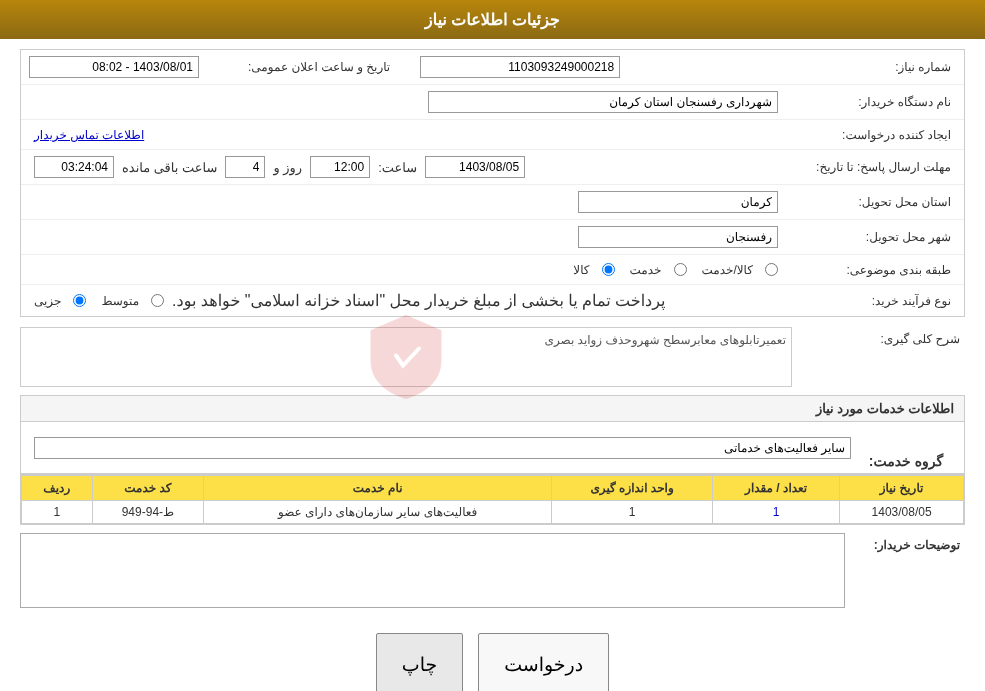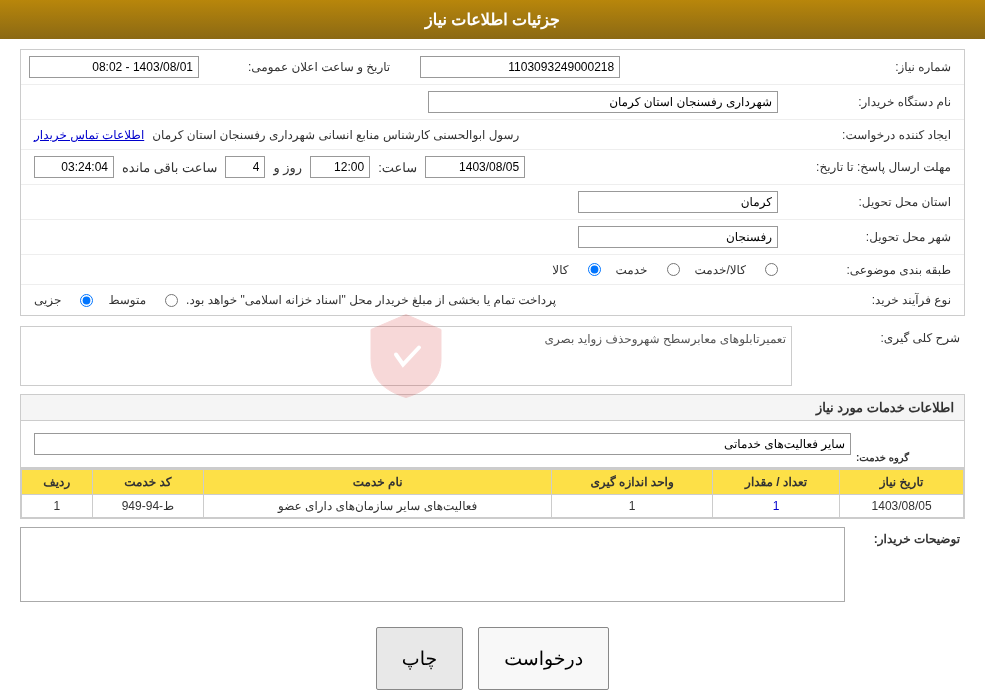--- a/index.html
+++ b/index.html
@@ -95,21 +95,21 @@
     }
     .radio-group {
       display: flex;
       align-items: center;
       gap: 15px;
       direction: rtl;
     }
     .radio-item {
       display: flex;
       align-items: center;
-      gap: 19px;
+      gap: 12px;
       font-size: 12px;
     }
     .radio-item input[type=radio] {
       margin: 0;
     }
     .textarea-box {
       width: 100%;
       min-height: 60px;
       border: 1px solid #999;
       resize: none;
@@ -154,23 +154,23 @@
     }
     .group-service-row {
       display: flex;
       align-items: center;
       border: 1px solid #ccc;
       padding: 4px 8px;
       background: #fff;
     }
     .group-label {
       font-weight: bold;
-      font-size: 10px;
+      font-size: 14px;
       min-width: 100px;
-      text-align: left;
+      text-align: center;
       margin-top: 27px;
     }
     .group-value {
       flex: 1;
       padding: 2px 5px;
     }
     .group-input {
       width: 100%;
       border: 1px solid #999;
       height: 22px;
@@ -262,21 +262,20 @@
         <span class="label-cell">نام دستگاه خریدار:</span>
         <div class="value-cell">
           <input type="text" class="input-box" value="شهرداری رفسنجان استان کرمان" style="width: 350px;" readonly="">
         </div>
       </div>
 
       <div class="form-row">
         <span class="label-cell">ایجاد کننده درخواست:</span>
         <div class="value-cell">
           <div class="row-inline">
-            <span style="font-size:12px;">رسول ابوالحسنی کارشناس منابع انسانی شهرداری رفسنجان استان کرمان</span>
             <span class="link-blue">اطلاعات تماس خریدار</span>
           </div>
         </div>
       </div>
 
       <div class="form-row">
         <span class="label-cell">مهلت ارسال پاسخ: تا تاریخ:</span>
         <div class="value-cell">
           <div class="row-inline">
             <input type="text" class="input-box" value="1403/08/05" style="width: 100px;" readonly="">
@@ -321,21 +320,21 @@
                 <span>کالا</span>
             </div>
           </div>
         </div>
       </div>
 
       <div class="form-row">
         <span class="label-cell">نوع فرآیند خرید:</span>
         <div class="value-cell">
           <div class="row-inline" style="justify-content:flex-end;flex-wrap:wrap;">
-            <span style="font-size:12px;color:#333;">پرداخت تمام یا بخشی از مبلغ خریدار محل "اسناد خزانه اسلامی" خواهد بود.</span>
+            <span style="font-size:16px;color:#333;">پرداخت تمام یا بخشی از مبلغ خریدار محل "اسناد خزانه اسلامی" خواهد بود.</span>
             <div class="radio-group">
               <div class="radio-item">
                 <input type="radio" name="purchase_type" style=""> 
                   <span>متوسط</span>
               </div>
               <div class="radio-item">
                 <input type="radio" name="purchase_type" checked="" style=""> 
                   <span>جزیی</span>
               </div>
             </div>

